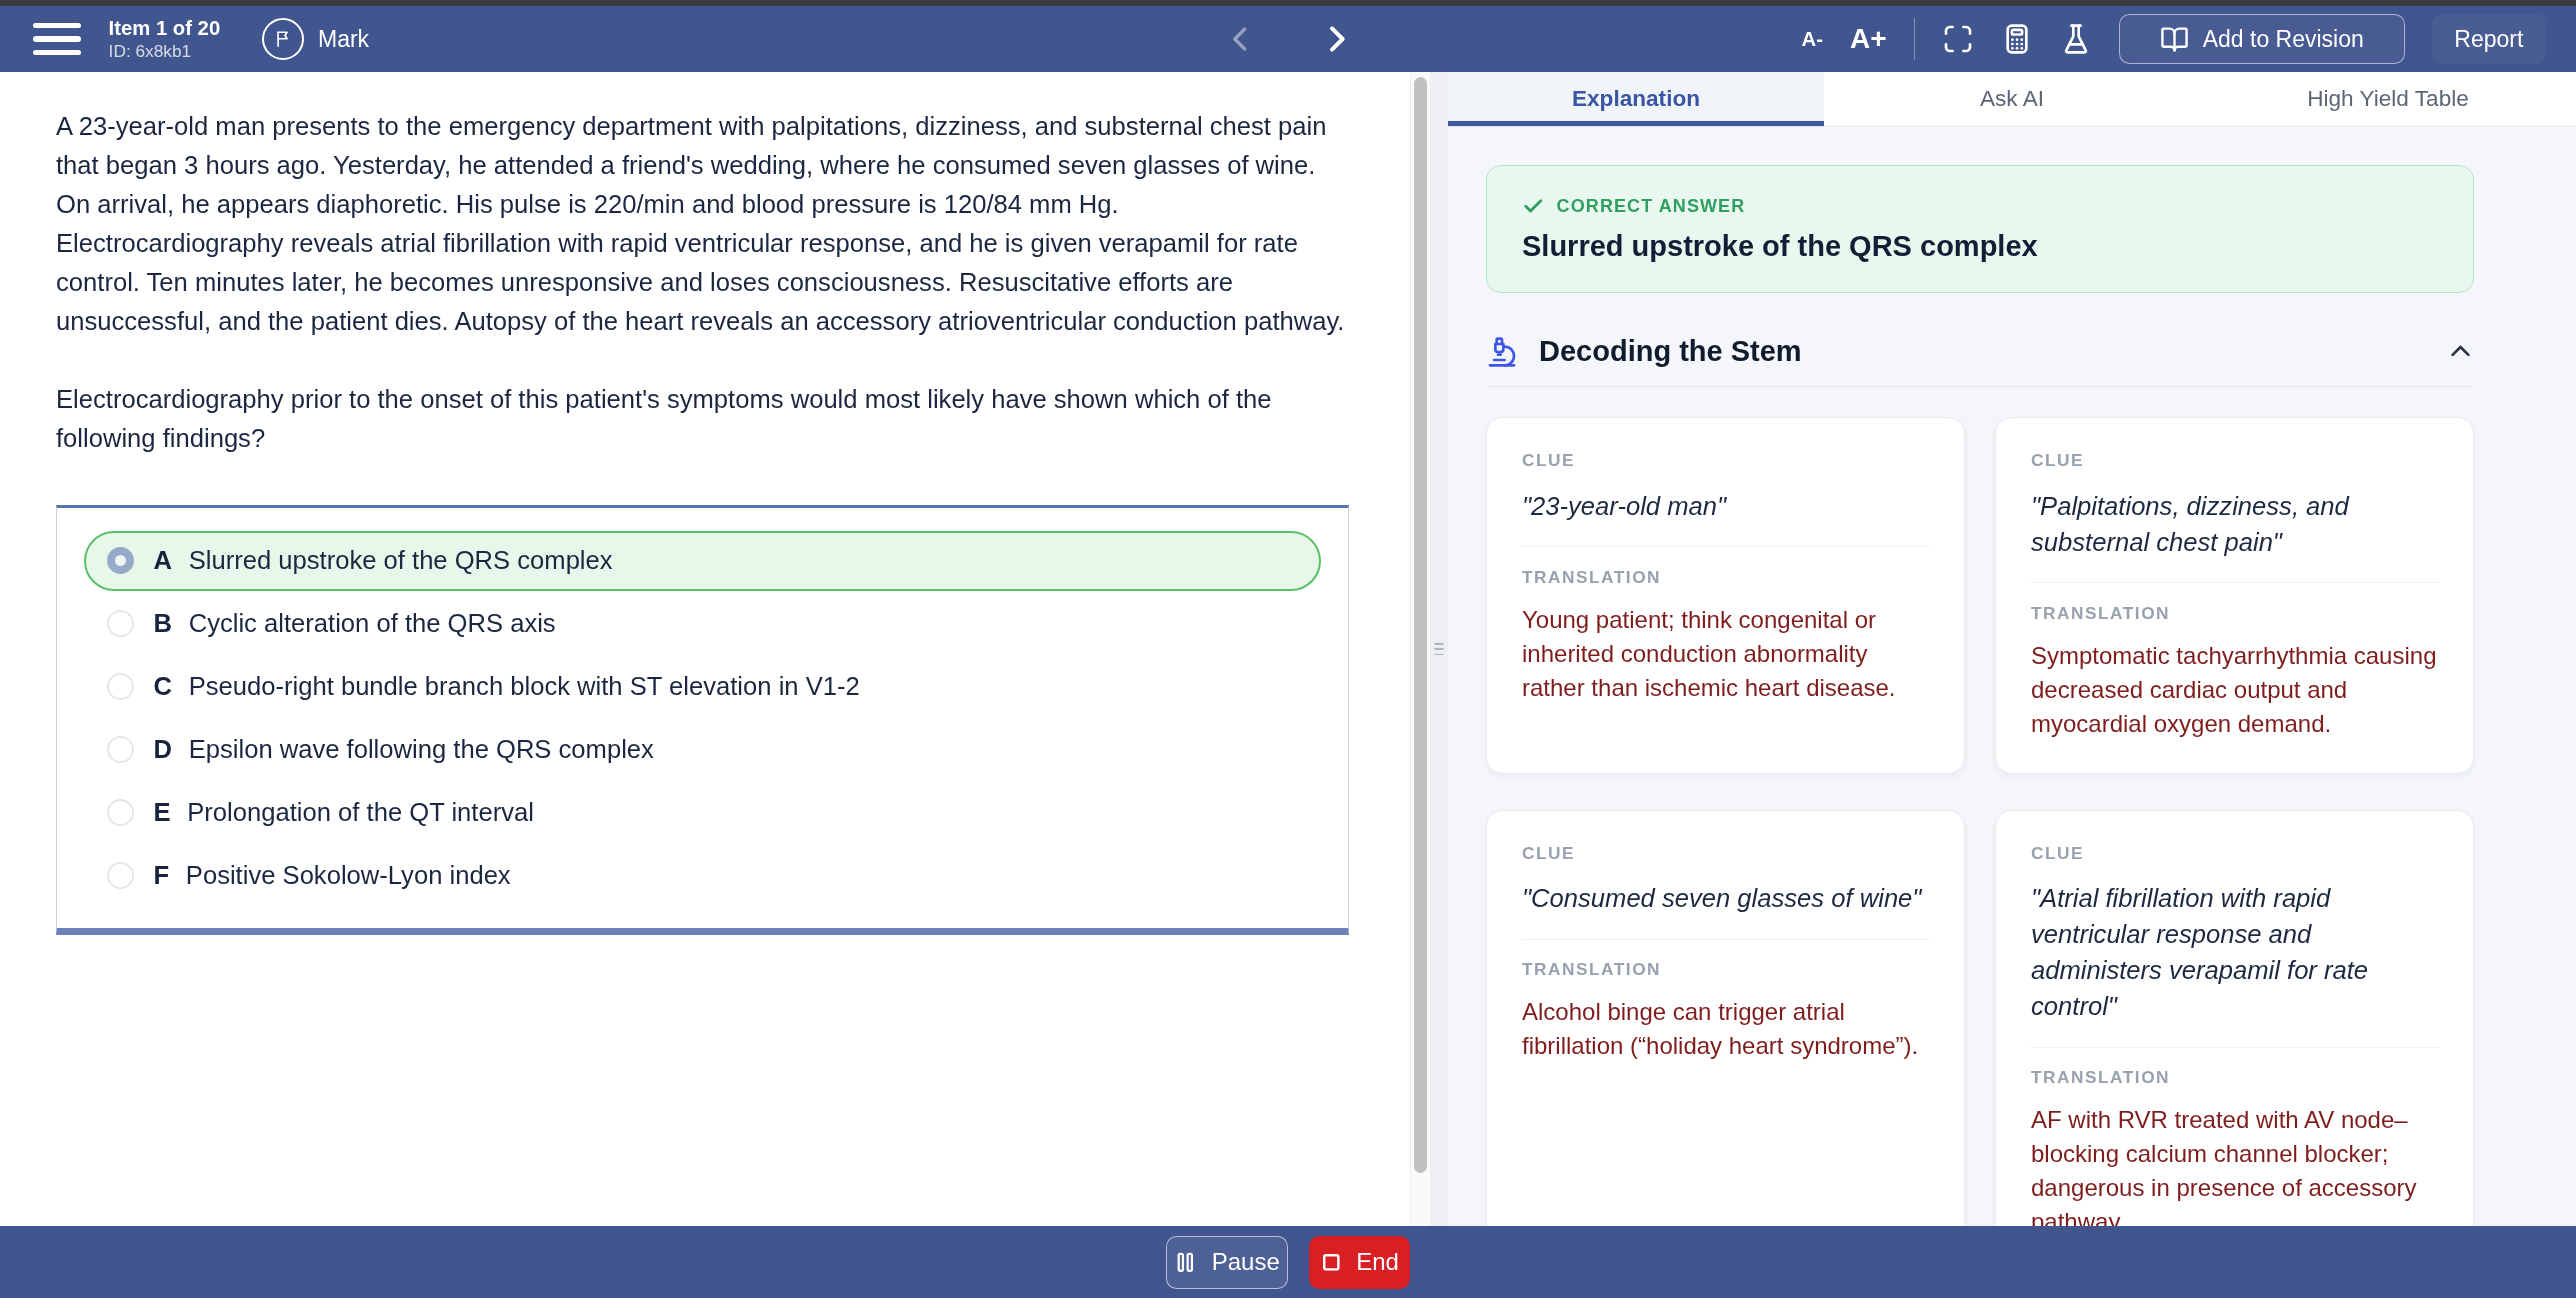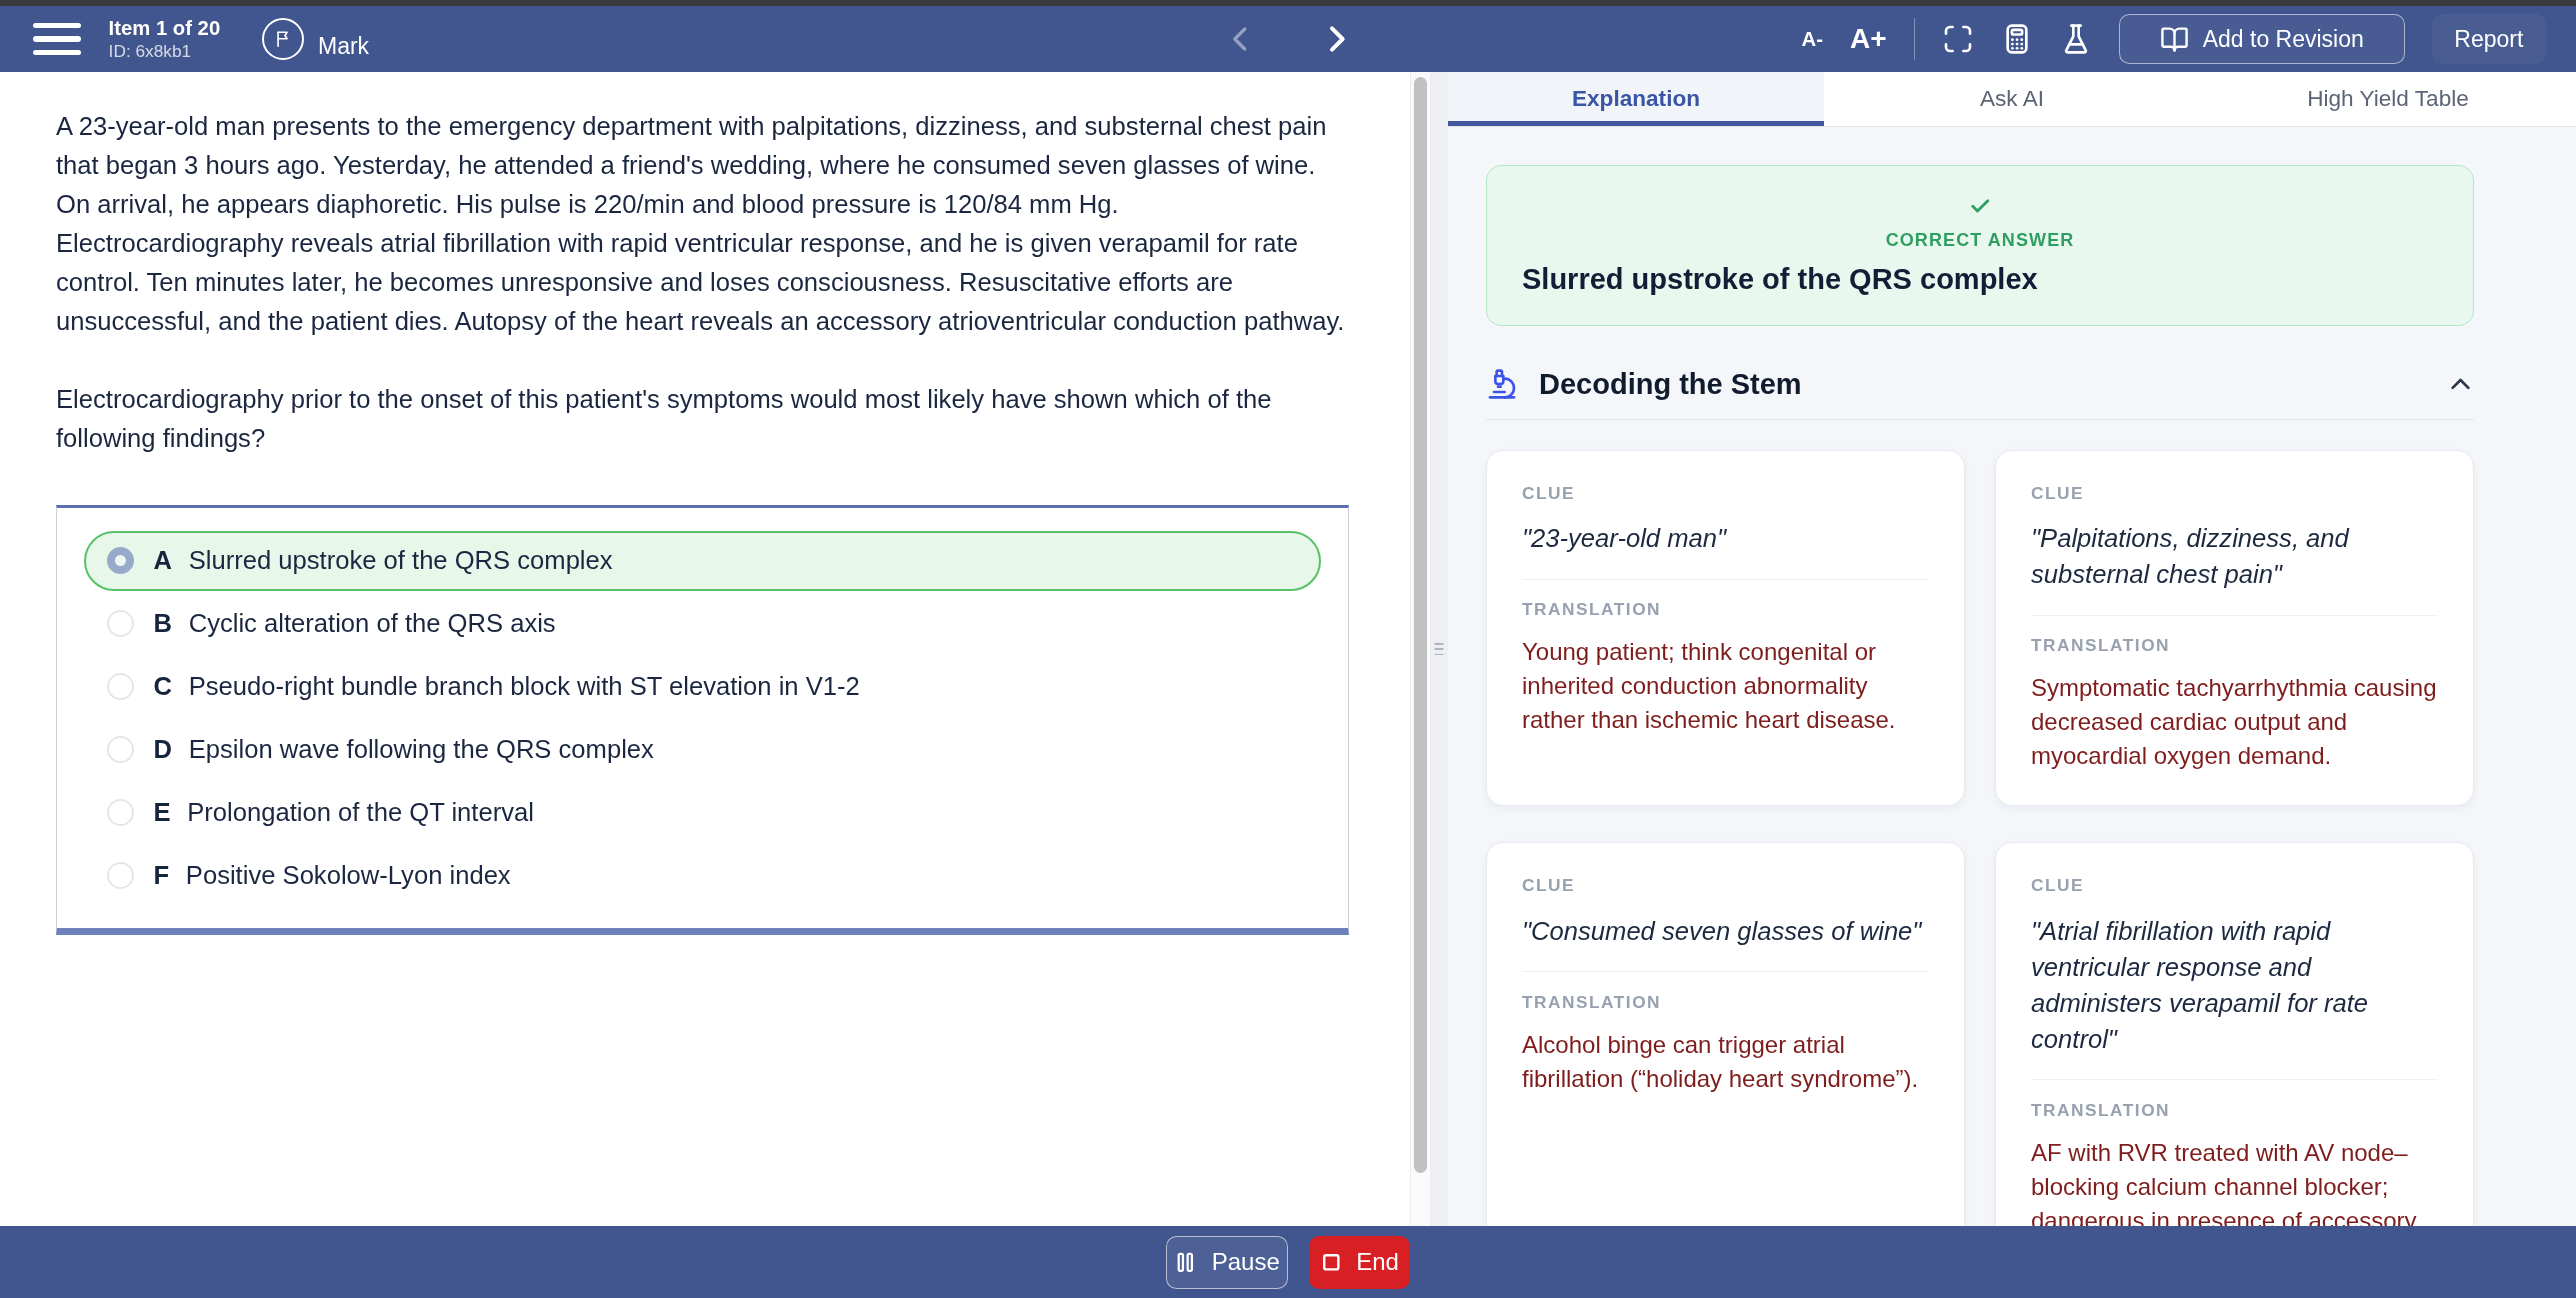--- a/index.html
+++ b/index.html
@@ -12,21 +12,21 @@
   
   .app-header { position:relative; height:66px; background:#41558e;
     display:flex; align-items:center; color:#fff; }
   .hdr-left { display:flex; align-items:center; gap:22.6px; margin-left:33px; }
   .burger { width:53px; height:41px; display:flex; flex-direction:column;
     justify-content:center; gap:8.3px; background:none; border:none; cursor:pointer; }
   .burger span { display:block; width:48px; height:5.3px; background:#fff; border-radius:3px; }
   .item-info { line-height:1.25; }
   .item-info .t1 { font-size:20.3px; font-weight:bold; color:#fff; }
   .item-info .t2 { font-size:17.3px; color:rgba(255,255,255,0.78); }
-  .mark-btn { display:flex; align-items:flex-end; gap:13.6px; background:none; border:none;
+  .mark-btn { display:flex; align-items:center; gap:13.6px; background:none; border:none;
     color:#fff; font-size:23px; cursor:pointer; margin-left:19.6px; }
   .flag-circ { width:42px; height:42px; border:2.3px solid #fff; border-radius:50%;
     display:flex; align-items:center; justify-content:center; }
   .nav-chev { position:absolute; top:0; height:66px; width:53px; background:none; border:none;
     display:flex; align-items:center; justify-content:center; cursor:pointer; }
   .nav-prev { left:1214px; color:rgba(255,255,255,0.45); }
   .nav-next { left:1309px; color:#ffffff; }
   .hdr-right { margin-left:auto; display:flex; align-items:center; gap:27px; margin-right:30px; }
   .font-btn { background:none; border:none; color:#fff; cursor:pointer; font-weight:bold; }
   .font-dec { font-size:20.3px; }
@@ -77,21 +77,21 @@
   .tabs { display:flex; height:55px; background:#fff; border-bottom:0.8px solid #e3e6ea; }
   .tab { flex:1; border:none; background:#fff; font-size:22.6px; color:#5b6576;
     cursor:pointer; position:relative; font-family:inherit; }
   .tab.active { background:#f1f4f9; color:#3a55a4; font-weight:bold; }
   .tab.active::after { content:""; position:absolute; left:0; right:0; bottom:0;
     height:5.3px; background:#41589e; }
   .x-scroll { height:1099px; overflow:hidden; padding:38px 102px 0 38px; }
 
   .ca-card { min-height:128px; background:#e9f8ef; border:1.5px solid #b2e7c6;
     border-radius:15px; padding:29px 35px; }
-  .ca-label-row { display:flex; align-items:center; gap:12px; color:#2f9e60;flex-direction:column; }
+  .ca-label-row { display:flex; align-items:center; gap:12px; color:#2f9e60; }
   .ca-label { font-size:18px; font-weight:bold; letter-spacing:1.1px; color:#2f9e60; }
   .ca-title { margin-top:12px; font-size:29px; font-weight:bold; color:#111e35; }
 
   .sec-head { margin-top:42px; display:flex; align-items:center; gap:21px; }
   .sec-title { font-size:29px; font-weight:bold; color:#101b2e; }
   .collapse-btn { margin-left:auto; background:none; border:none; color:#2c3648; cursor:pointer; }
   .sec-rule { border:none; border-top:0.8px solid #e2e6ec; margin-top:18px; }
 
   .clue-grid { margin-top:30px; display:grid; grid-template-columns:1fr 1fr;
     column-gap:30px; row-gap:36px; }

